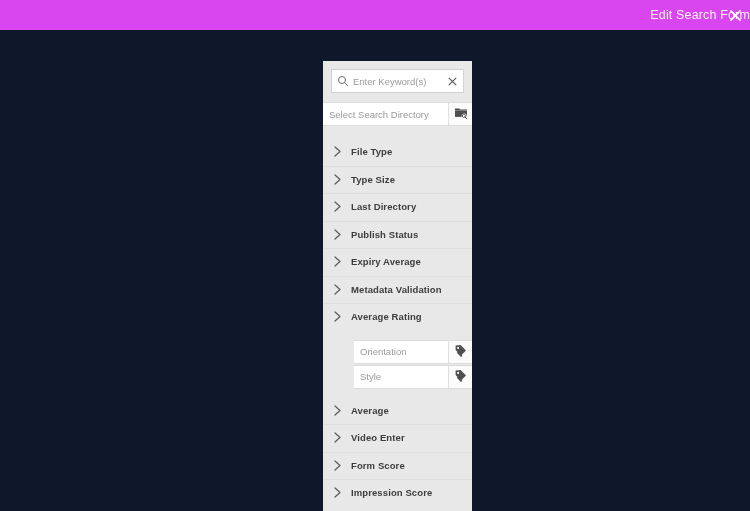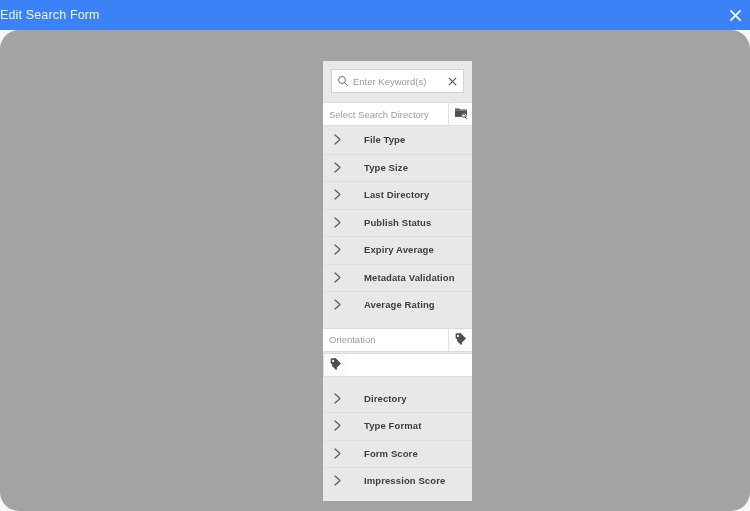--- a/index.html
+++ b/index.html
@@ -14,24 +14,24 @@
     font-family: "Liberation Sans", sans-serif;
     background: #f7f7f7;
     color: #3a3a3a;
     -webkit-font-smoothing: antialiased;
   }
 
   
   .titlebar {
     position: relative;
     height: 30px;
-    background: #3b82f6;
-    display: flex;
-    align-items: center;
-    justify-content: flex-start;
+    background: #d946ef;
+    display: flex;
+    align-items: center;
+    justify-content: flex-end;
   }
 
   .titlebar-title {
     color: #f2f2f2;
     font-size: 12.5px;
     letter-spacing: 0.15px;
     user-select: none;
   }
 
   .titlebar-close {
@@ -46,22 +46,21 @@
     cursor: pointer;
     background: transparent;
     border: none;
   }
   .titlebar-close svg { display: block; }
 
   
   .page {
     position: relative;
     height: 481px;
-    background: #a3a3a3;
-    border-radius: 19px;
+    background: #0f172a;
   }
 
   
   .panel {
     position: absolute;
     left: 323px;
     top: 31px;
     width: 149px;
     background: #e8e8e8;
     padding-top: 8px;
@@ -142,23 +141,23 @@
     width: 24px;
     display: flex;
     align-items: center;
     justify-content: center;
     background: #fbfbfb;
     border: none;
     border-left: 1px solid #e0e0e0;
     cursor: pointer;
   }
 
-  .directory-row { margin-bottom: 0; }
-
-  .tagfields { margin-top: 9px; margin-bottom: 8px; }
+  .directory-row { margin-bottom: 12px; }
+
+  .tagfields { margin-top: 9px; margin-bottom: 8px; margin-left: 31px; }
   .tagfields .field-row { border-bottom: 1px solid #dcdcdc; }
 
   
   .accordion { }
 
   .acc-item {
     position: relative;
     height: 27.5px;
     display: flex;
     align-items: center;
@@ -186,21 +185,20 @@
     justify-content: center;
     margin-right: 8px;
   }
 
   .acc-label {
     font-size: 9.5px;
     font-weight: bold;
     color: #3d3d3d;
     letter-spacing: 0.1px;
     user-select: none;
-    margin-left: 13px;
   }
 </style>
 </head>
 <body>
 
 <div class="titlebar">
   <div class="titlebar-title">Edit Search Form</div>
   <button class="titlebar-close">
     <span>
       <svg width="13" height="13" viewBox="0 0 13 13">
@@ -312,48 +310,49 @@
           <span>
             <svg width="13" height="13" viewBox="0 0 13 13">
               <path d="M6.6 1 L12 6.4 L7 11.4 L1.6 6 L1.6 1.6 L6.6 1 Z" fill="#4f4f4f"></path>
               <circle cx="4.1" cy="3.9" r="1.05" fill="#ffffff"></circle>
               <path d="M4.2 7.6 L8.4 11.8 L7 12.9 L2.8 8.7 Z" fill="#4f4f4f"></path>
             </svg>
           </span>
         </button>
       </div>
       <div class="field-row">
+        <input class="field-row-input" type="text" placeholder="Style" style="">
         <button class="field-row-btn">
           <span>
             <svg width="13" height="13" viewBox="0 0 13 13">
               <path d="M6.6 1 L12 6.4 L7 11.4 L1.6 6 L1.6 1.6 L6.6 1 Z" fill="#4f4f4f"></path>
               <circle cx="4.1" cy="3.9" r="1.05" fill="#ffffff"></circle>
               <path d="M4.2 7.6 L8.4 11.8 L7 12.9 L2.8 8.7 Z" fill="#4f4f4f"></path>
             </svg>
           </span>
         </button>
       </div>
     </div>
 
     <div class="accordion">
       <div class="acc-item">
         <span class="acc-chevron">
           <svg width="9" height="11" viewBox="0 0 9 11">
               <path d="M2 1 L7 5.5 L2 10" stroke="#5a5a5a" stroke-width="1.2" fill="none" stroke-linecap="round" stroke-linejoin="round"></path>
             </svg>
         </span>
-        <span class="acc-label">Directory</span>
-      </div>
-      <div class="acc-item">
-        <span class="acc-chevron">
-          <svg width="9" height="11" viewBox="0 0 9 11">
-              <path d="M2 1 L7 5.5 L2 10" stroke="#5a5a5a" stroke-width="1.2" fill="none" stroke-linecap="round" stroke-linejoin="round"></path>
-            </svg>
-        </span>
-        <span class="acc-label">Type Format</span>
+        <span class="acc-label">Average</span>
+      </div>
+      <div class="acc-item">
+        <span class="acc-chevron">
+          <svg width="9" height="11" viewBox="0 0 9 11">
+              <path d="M2 1 L7 5.5 L2 10" stroke="#5a5a5a" stroke-width="1.2" fill="none" stroke-linecap="round" stroke-linejoin="round"></path>
+            </svg>
+        </span>
+        <span class="acc-label">Video Enter</span>
       </div>
       <div class="acc-item">
         <span class="acc-chevron">
           <svg width="9" height="11" viewBox="0 0 9 11">
               <path d="M2 1 L7 5.5 L2 10" stroke="#5a5a5a" stroke-width="1.2" fill="none" stroke-linecap="round" stroke-linejoin="round"></path>
             </svg>
         </span>
         <span class="acc-label">Form Score</span>
       </div>
       <div class="acc-item">

